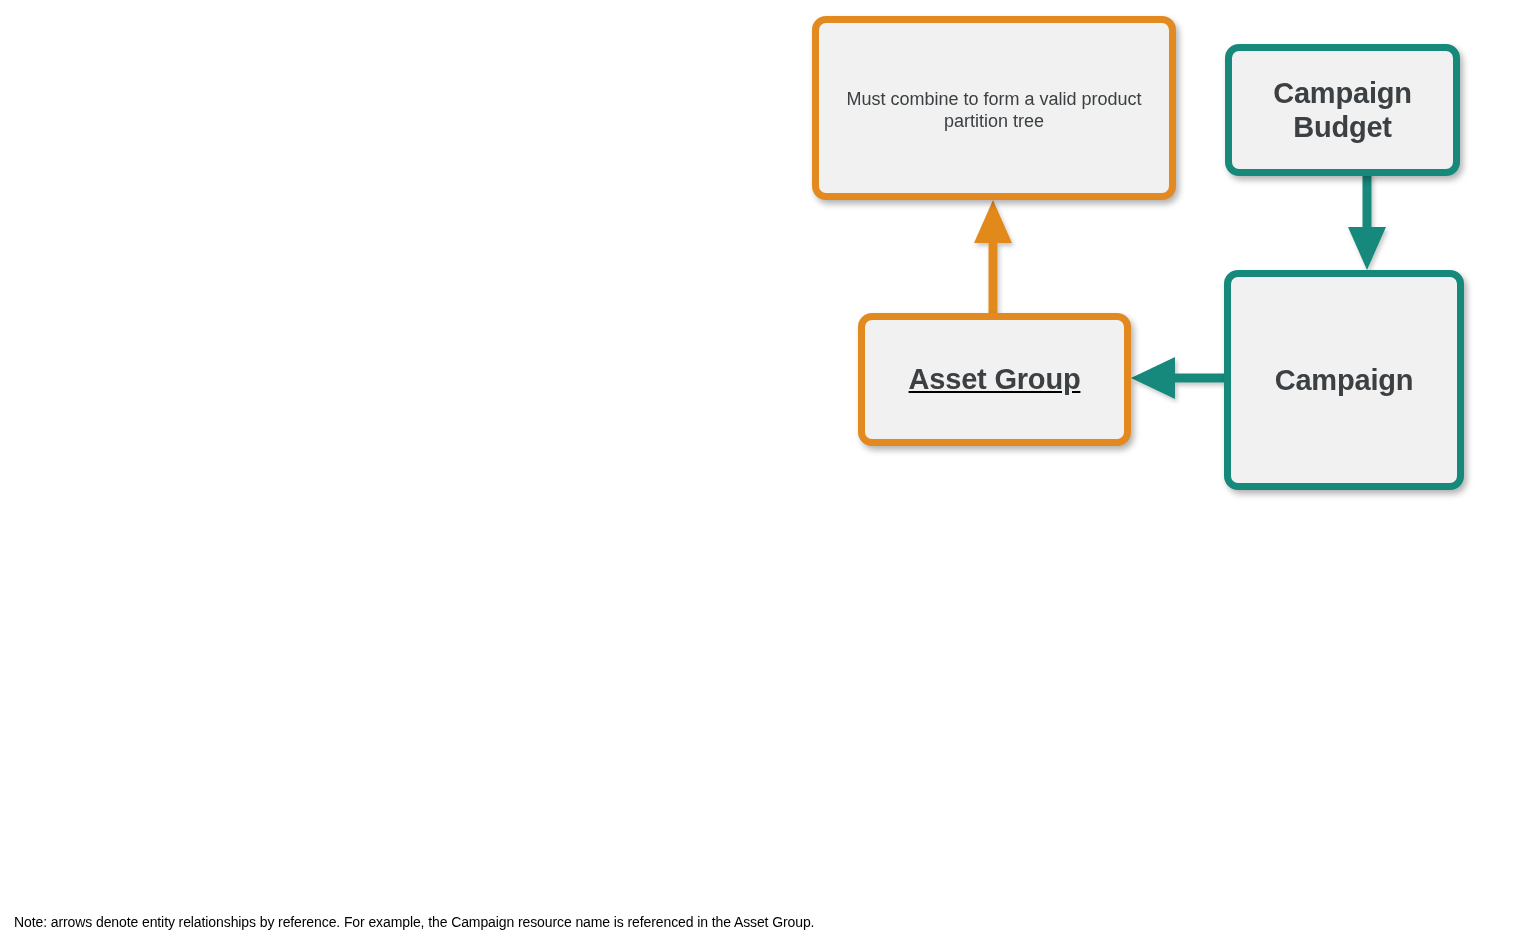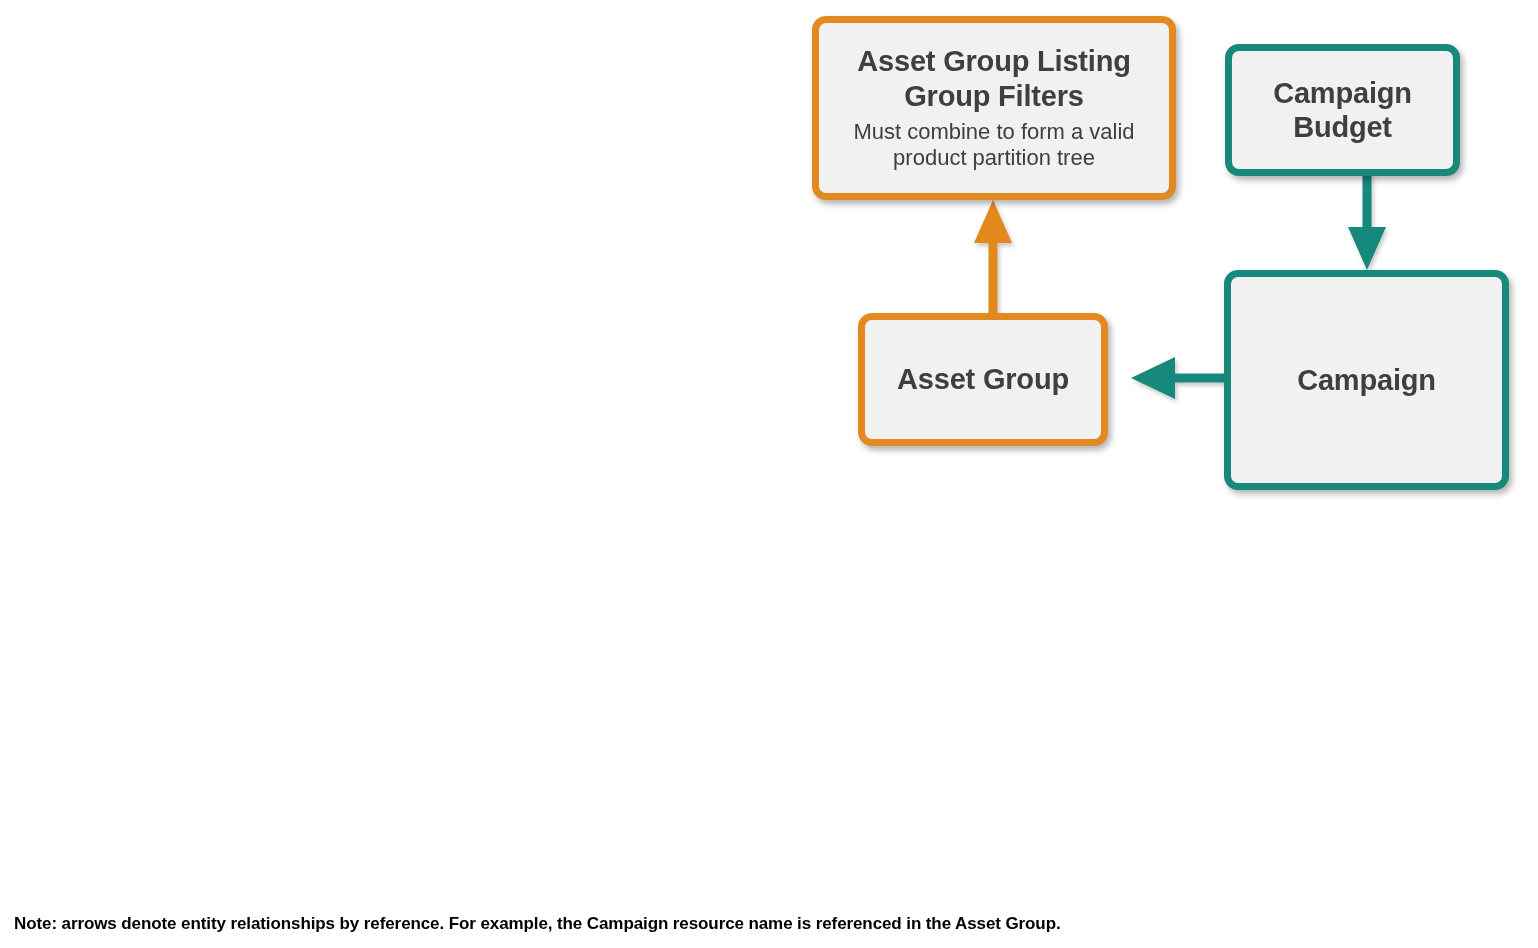--- a/index.html
+++ b/index.html
@@ -46,58 +46,58 @@
     color: #3C4043;
     font-weight: bold;
     font-size: 29px;
     line-height: 1.18;
     letter-spacing: -0.2px;
     padding: 0 8px;
   }
   .node-sub {
     color: #3C4043;
     font-weight: normal;
-    font-size: 22px;
+    font-size: 18px;
     line-height: 1.2;
     margin-top: 6px;
     padding: 0 10px;
   }
   .node-sub:empty { display: none; margin: 0; }
 
   
   #node-algf {
     left: 812px; top: 16px; width: 364px; height: 184px;
   }
   #node-campaign-budget {
     left: 1225px; top: 44px; width: 235px; height: 132px;
   }
   #node-asset-group {
-    left: 858px; top: 313px; width: 250px; height: 133px;
+    left: 858px; top: 313px; width: 273px; height: 133px; text-decoration: underline;
   }
   #node-campaign {
-    left: 1224px; top: 270px; width: 285px; height: 220px;
+    left: 1224px; top: 270px; width: 240px; height: 220px;
   }
 
   
   #connectors {
     position: absolute;
     left: 0; top: 0;
     width: 1538px;
     height: 948px;
     z-index: 1;
     pointer-events: none;
   }
 
   
   #footnote {
     position: absolute;
     left: 14px;
     top: 914px;
-    font-size: 17px;
-    font-weight: bold;
+    font-size: 14px;
+    font-weight: normal;
     color: #000000;
     letter-spacing: -0.1px;
     white-space: nowrap;
   }
 </style>
 </head>
 <body>
 
 <div id="canvas">
 
@@ -118,21 +118,20 @@
       <polygon points="1367,270 1348,227 1386,227" fill="#17897B"></polygon>
     </g>
 
     <g filter="url(#softshadow)">
       <line x1="1227" y1="378" x2="1172" y2="378" stroke="#17897B" stroke-width="9"></line>
       <polygon points="1131,378 1175,357 1175,399" fill="#17897B"></polygon>
     </g>
   </svg>
 
   <div class="node orange" id="node-algf">
-    <div class="node-title">Asset Group Listing Group Filters</div>
     <div class="node-sub">Must combine to form a valid product partition tree</div>
   </div>
 
   <div class="node teal" id="node-campaign-budget">
     <div class="node-title">Campaign Budget</div>
 
   </div>
 
   <div class="node orange" id="node-asset-group">
     <div class="node-title">Asset Group</div>

